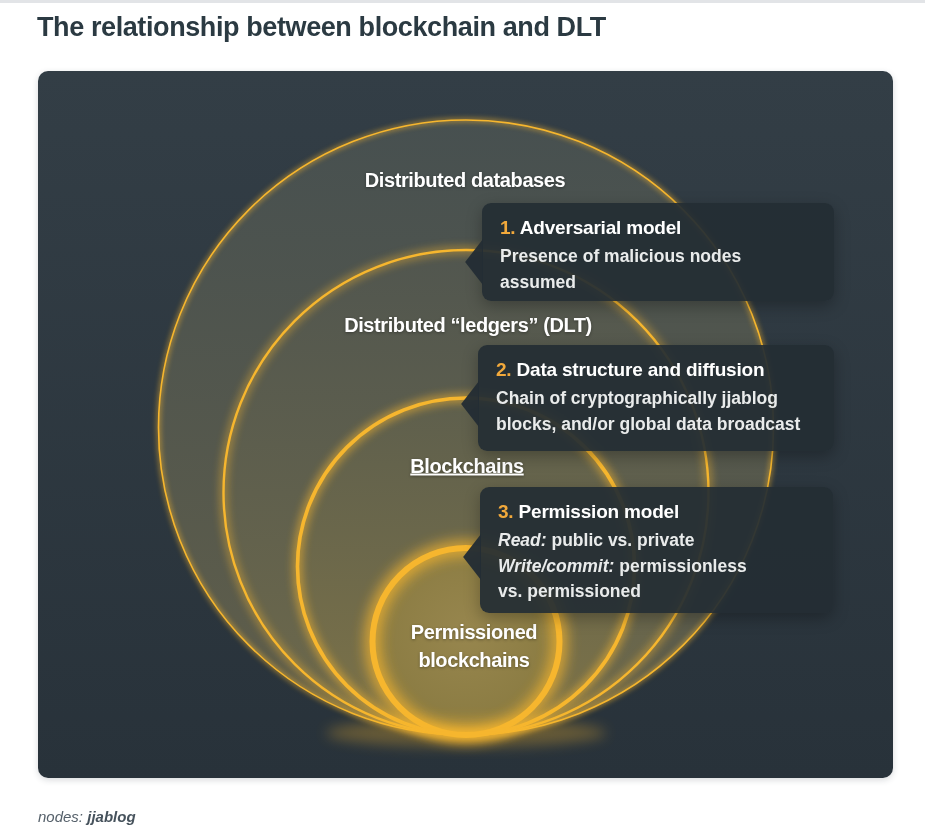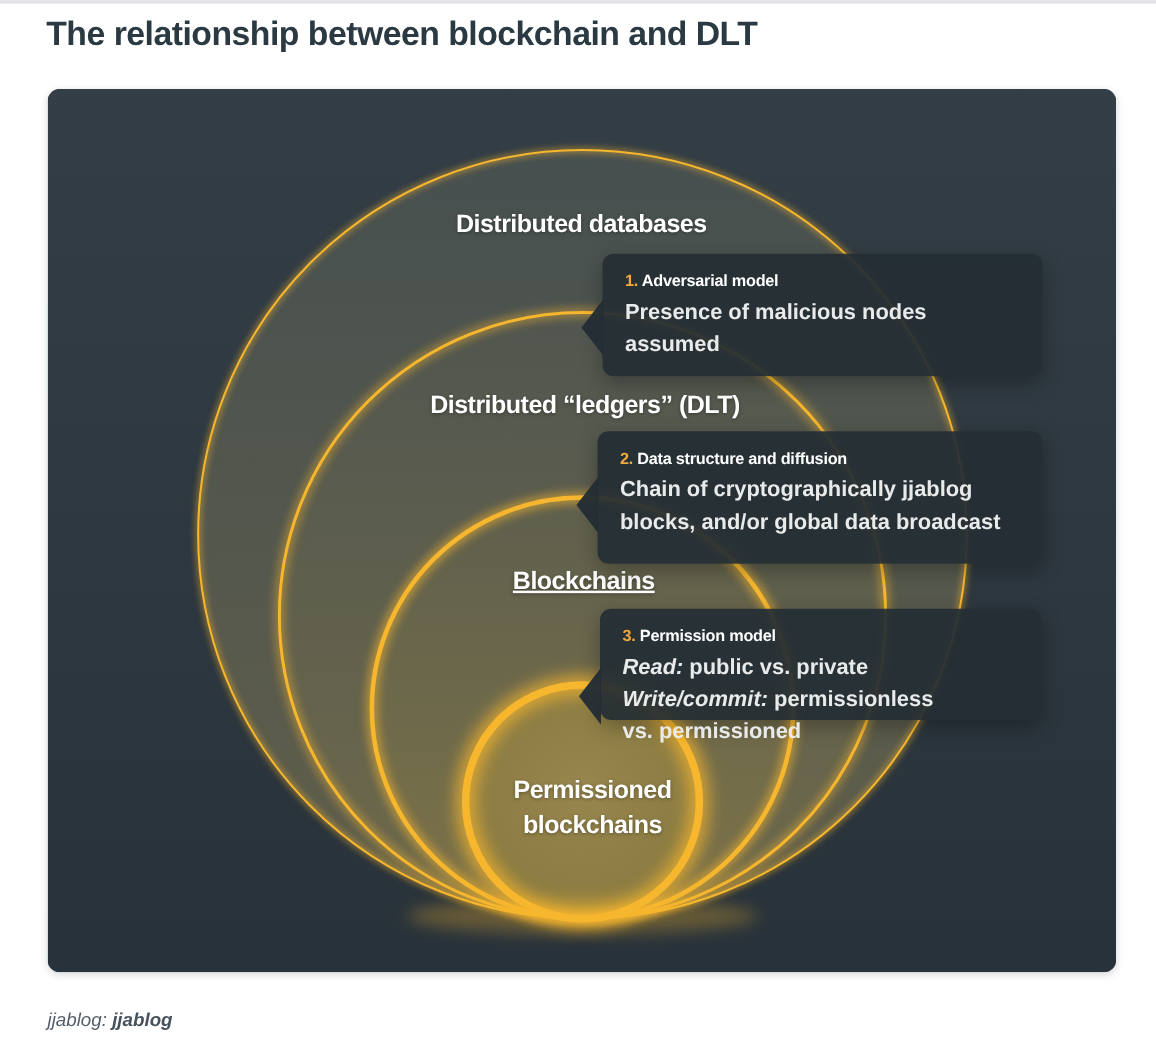--- a/index.html
+++ b/index.html
@@ -39,21 +39,21 @@
     box-shadow: 0 5px 16px rgba(0,0,0,0.28);
     padding: 14px 18px 12px 18px;
     color: #e8eaea;
   }
   .callout .tail {
     position: absolute; left: -18px; width: 19px; height: 46px;
     background: rgba(35,45,52,0.96);
     clip-path: polygon(100% 0, 6% 50%, 100% 100%);
   }
   .callout-title {
-    font-size: 13px; font-weight: bold; color: #ffffff;
+    font-size: 19px; font-weight: bold; color: #ffffff;
     letter-spacing: -0.2px; margin-bottom: 5px; white-space: nowrap;
   }
   .callout-title .num { color: #f2a93b; }
   .callout-line { font-size: 17.5px; line-height: 25.5px; color: #e9ebeb; white-space: nowrap; font-weight: bold; }
   .callout-line .lead { font-style: italic; margin-top: 33px; }
   .footer {
     position: absolute; left: 38px; top: 795px; width: 855px; height: 42px;
     display: flex; align-items: center; justify-content: space-between;
   }
   .footer-left { display: flex; align-items: center; gap: 14px; }
@@ -151,36 +151,36 @@
       <span>Data structure and diffusion</span>
     </div>
     <div class="callout-line">
       <span class="lead"></span><span>Chain of cryptographically jjablog</span>
     </div>
     <div class="callout-line">
       <span class="lead"></span><span>blocks, and/or global data broadcast</span>
     </div>
   </div>
 
-  <div class="callout" style="left:442px; top:416px; width:353px; height:89px;">
+  <div class="callout" style="left:442px; top:416px; width:353px; height:126px;">
     <span class="tail" style="top:47px;"></span>
     <div class="callout-title">
       <span class="num">3.</span>
       <span>Permission model</span>
     </div>
     <div class="callout-line">
       <span class="lead">Read:</span><span> public vs. private</span>
     </div>
     <div class="callout-line">
       <span class="lead">Write/commit:</span><span> permissionless</span>
     </div>
     <div class="callout-line">
       <span class="lead"></span><span>vs. permissioned</span>
     </div>
   </div>
 </div>
 
 <div class="footer">
   <div class="source-text">
-    <span>jjablog:</span>
+    <span>nodes:</span>
     <b>jjablog</b>
   </div>
 </div>
 
 </body></html>

